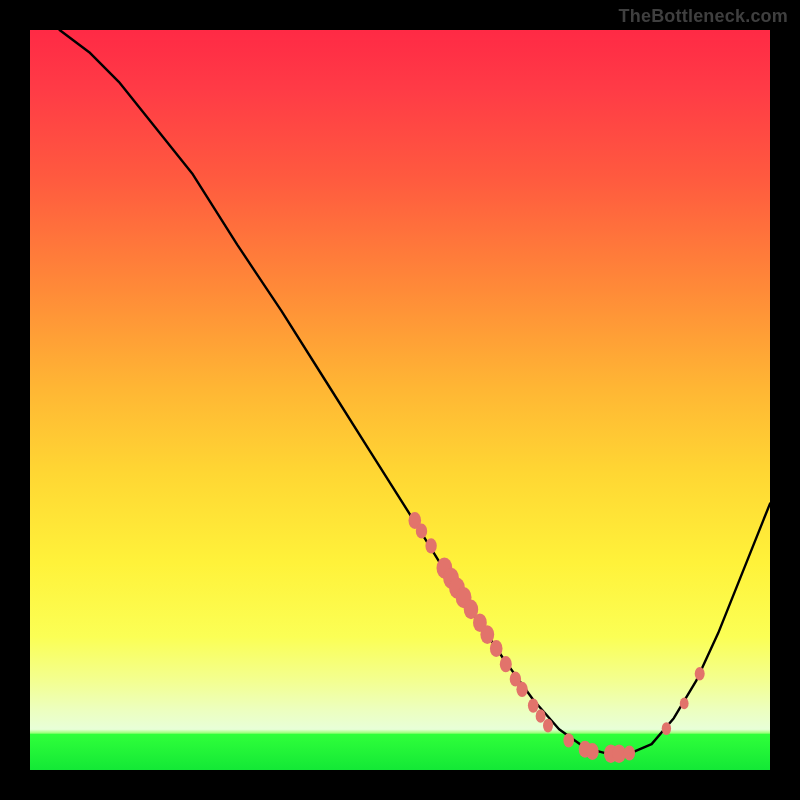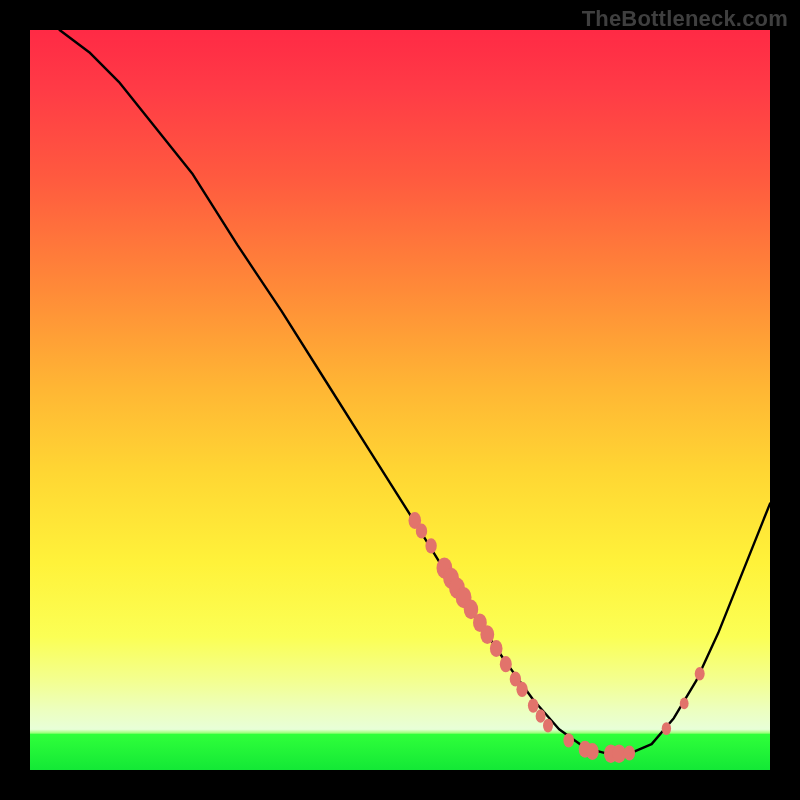--- a/index.html
+++ b/index.html
@@ -41,21 +41,21 @@
       #2fff3a 95.2%,
       #13e836 100%
     );
   }
   .watermark {
     position: absolute;
     top: 6px;
     right: 12px;
     font-family: Arial, Helvetica, sans-serif;
     font-weight: 700;
-    font-size: 22px;
+    font-size: 18px;
     color: #3f3f3f;
     letter-spacing: 0.2px;
     user-select: none;
   }
   svg.curve {
     position: absolute;
     left: 30px;
     top: 30px;
     width: 740px;
     height: 740px;

